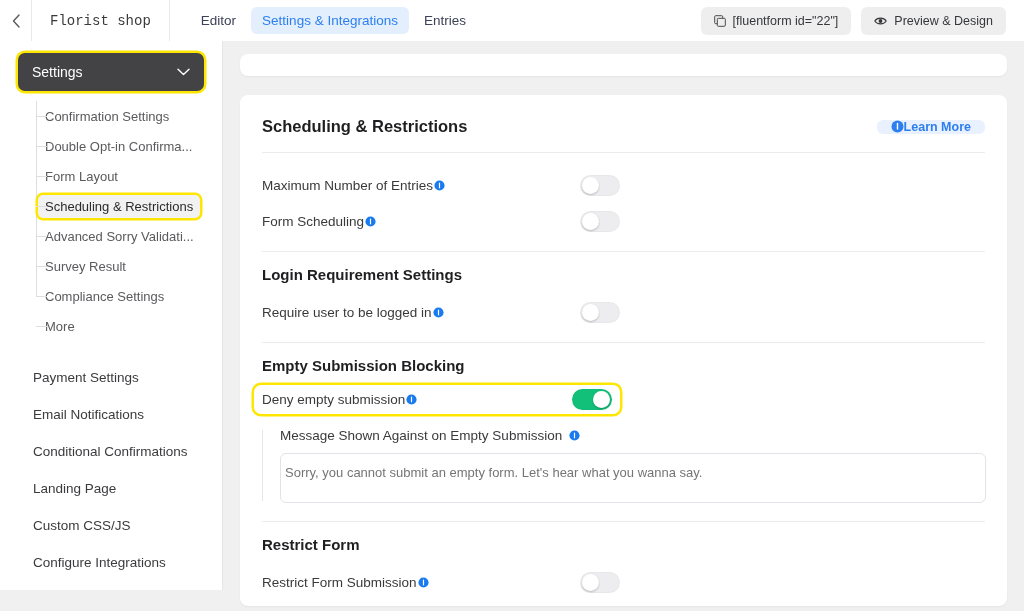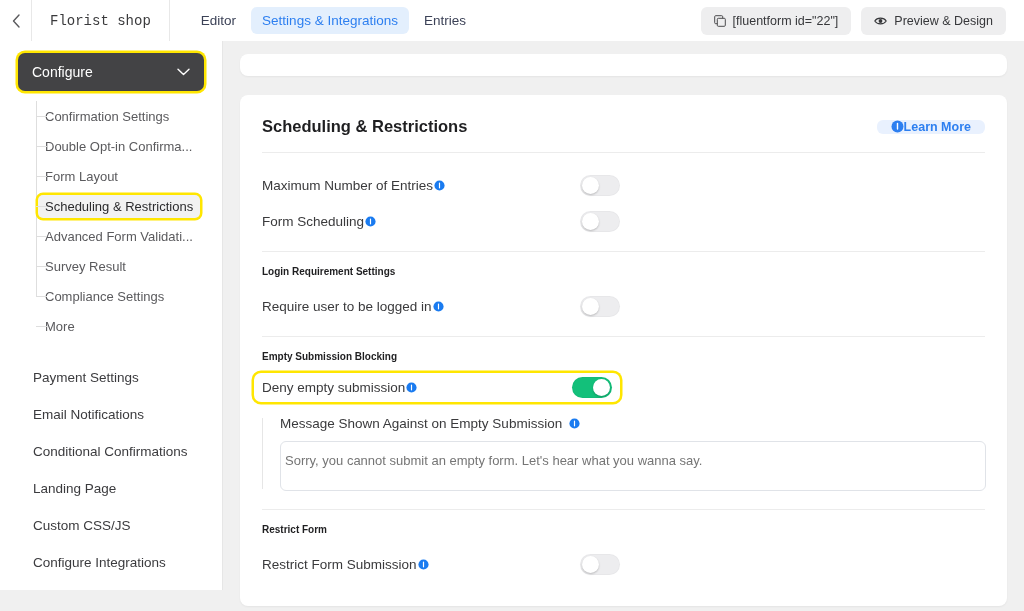--- a/index.html
+++ b/index.html
@@ -227,21 +227,21 @@
   .learn-more svg { display: block; flex: none; }
 
   .divider {
     height: 1px;
     background: #ececec;
   }
 
   .section { padding: 14px 0 12px 0; }
 
   .section-title {
-    font-size: 10px;
+    font-size: 15px;
     font-weight: bold;
     color: #1f1f21;
     margin-bottom: 11px;
   }
 
   .setting-row {
     display: flex;
     align-items: center;
     height: 36px;
   }
@@ -375,21 +375,21 @@
       <span>Preview &amp; Design</span>
     </button>
   </div>
 </div>
 
 <div class="shell">
 
   <div class="sidebar">
     <div class="settings-head-wrap">
       <div class="settings-head">
-        <span>Configure</span>
+        <span>Settings</span>
         <span class="chev">
           <svg width="13" height="8" viewBox="0 0 13 8">
               <path d="M1 1.3 L6.5 6.5 L12 1.3" stroke="#ffffff" stroke-width="1.4" fill="none" stroke-linecap="round" stroke-linejoin="round"></path>
             </svg>
         </span>
       </div>
     </div>
 
     <div class="subtree">
       <div class="sub-item">
@@ -398,21 +398,21 @@
       <div class="sub-item">
           <span class="sub-label">Double Opt-in Confirma...</span>
         </div>
       <div class="sub-item">
           <span class="sub-label">Form Layout</span>
         </div>
       <div class="sub-item selected">
           <span class="sub-label">Scheduling &amp; Restrictions</span>
         </div>
       <div class="sub-item">
-          <span class="sub-label">Advanced Form Validati...</span>
+          <span class="sub-label">Advanced Sorry Validati...</span>
         </div>
       <div class="sub-item">
           <span class="sub-label">Survey Result</span>
         </div>
       <div class="sub-item">
           <span class="sub-label">Compliance Settings</span>
         </div>
       <div class="sub-item">
           <span class="sub-label">More</span>
         </div>

